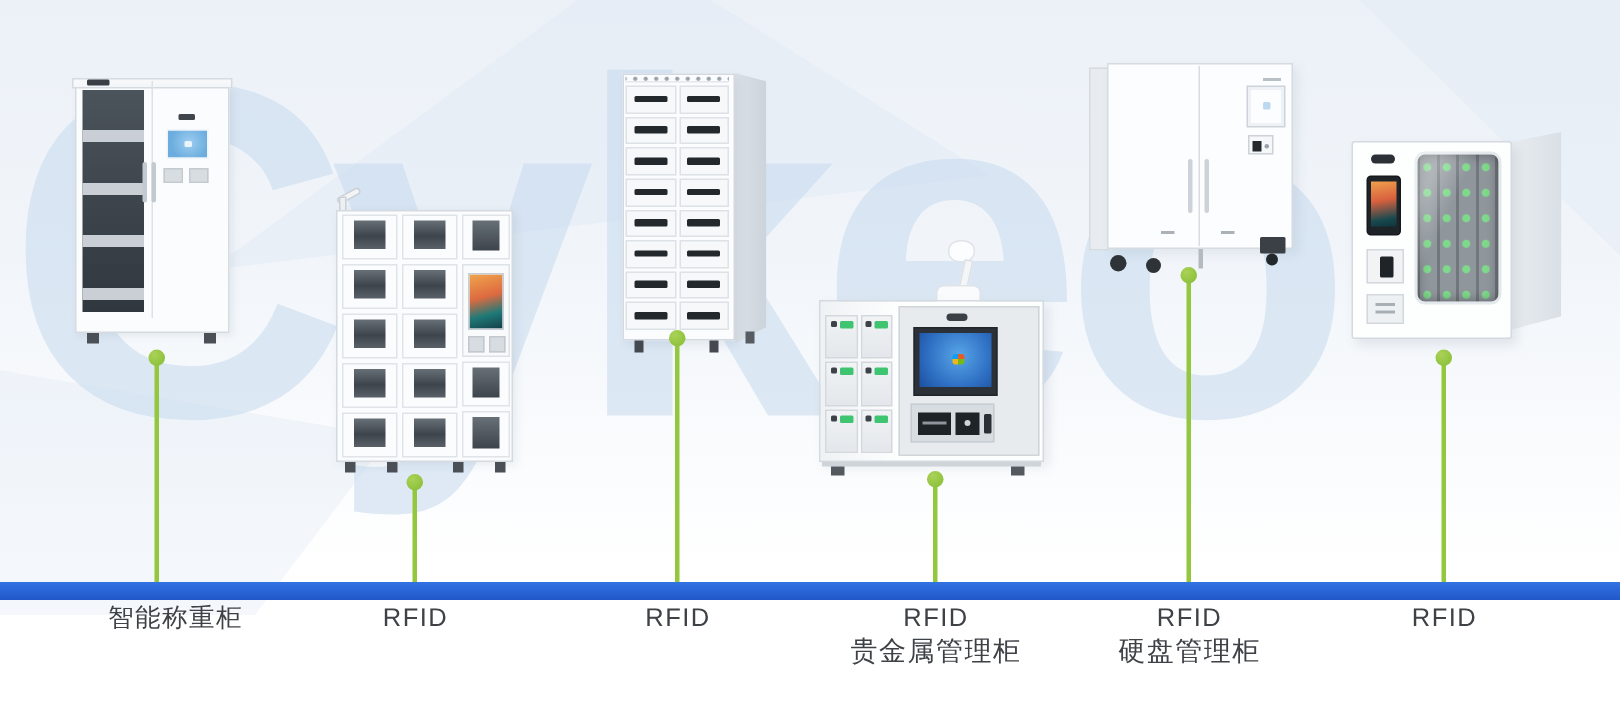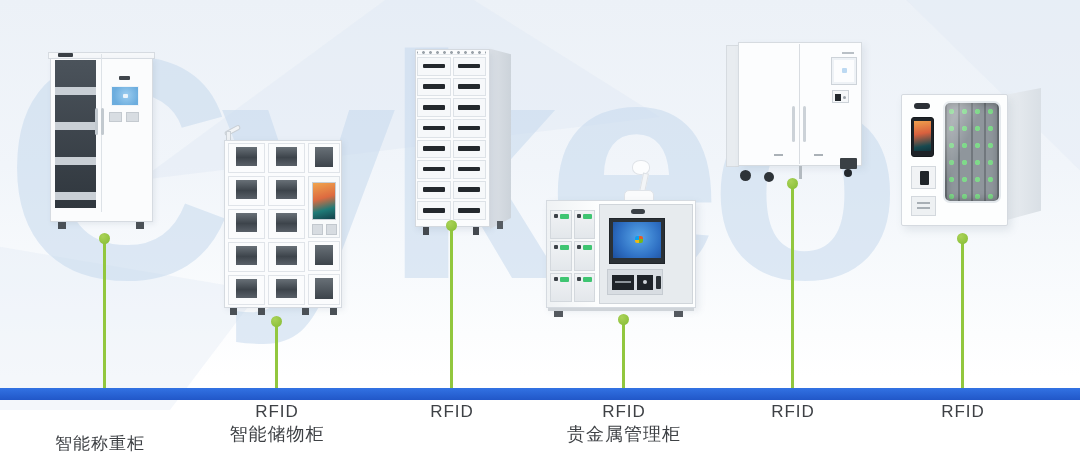--- a/index.html
+++ b/index.html
@@ -311,35 +311,35 @@
     </div>
   <div class="stem" style="left:791px;top:186px;height:202px;">
       <span class="dot"></span>
     </div>
   <div class="stem" style="left:961px;top:241px;height:147px;">
       <span class="dot"></span>
     </div>
 
   <div class="timeline"></div>
 
-  <div class="plabel" style="left:10px;margin-top:32px;">
+  <div class="plabel" style="left:27px;">
     <div class="l1">智能称重柜</div>
 
   </div>
   <div class="plabel" style="left:187px;">
     <div class="l1">RFID</div>
-    <div class="l2">智能储物柜</div>
   </div>
   <div class="plabel" style="left:362px;">
     <div class="l1">RFID</div>
   </div>
   <div class="plabel" style="left:534px;">
     <div class="l1">RFID</div>
     <div class="l2">贵金属管理柜</div>
   </div>
   <div class="plabel" style="left:703px;">
     <div class="l1">RFID</div>
+    <div class="l2">硬盘管理柜</div>
   </div>
   <div class="plabel" style="left:873px;">
     <div class="l1">RFID</div>
   </div>
 
 </div>
 
 </body></html>

